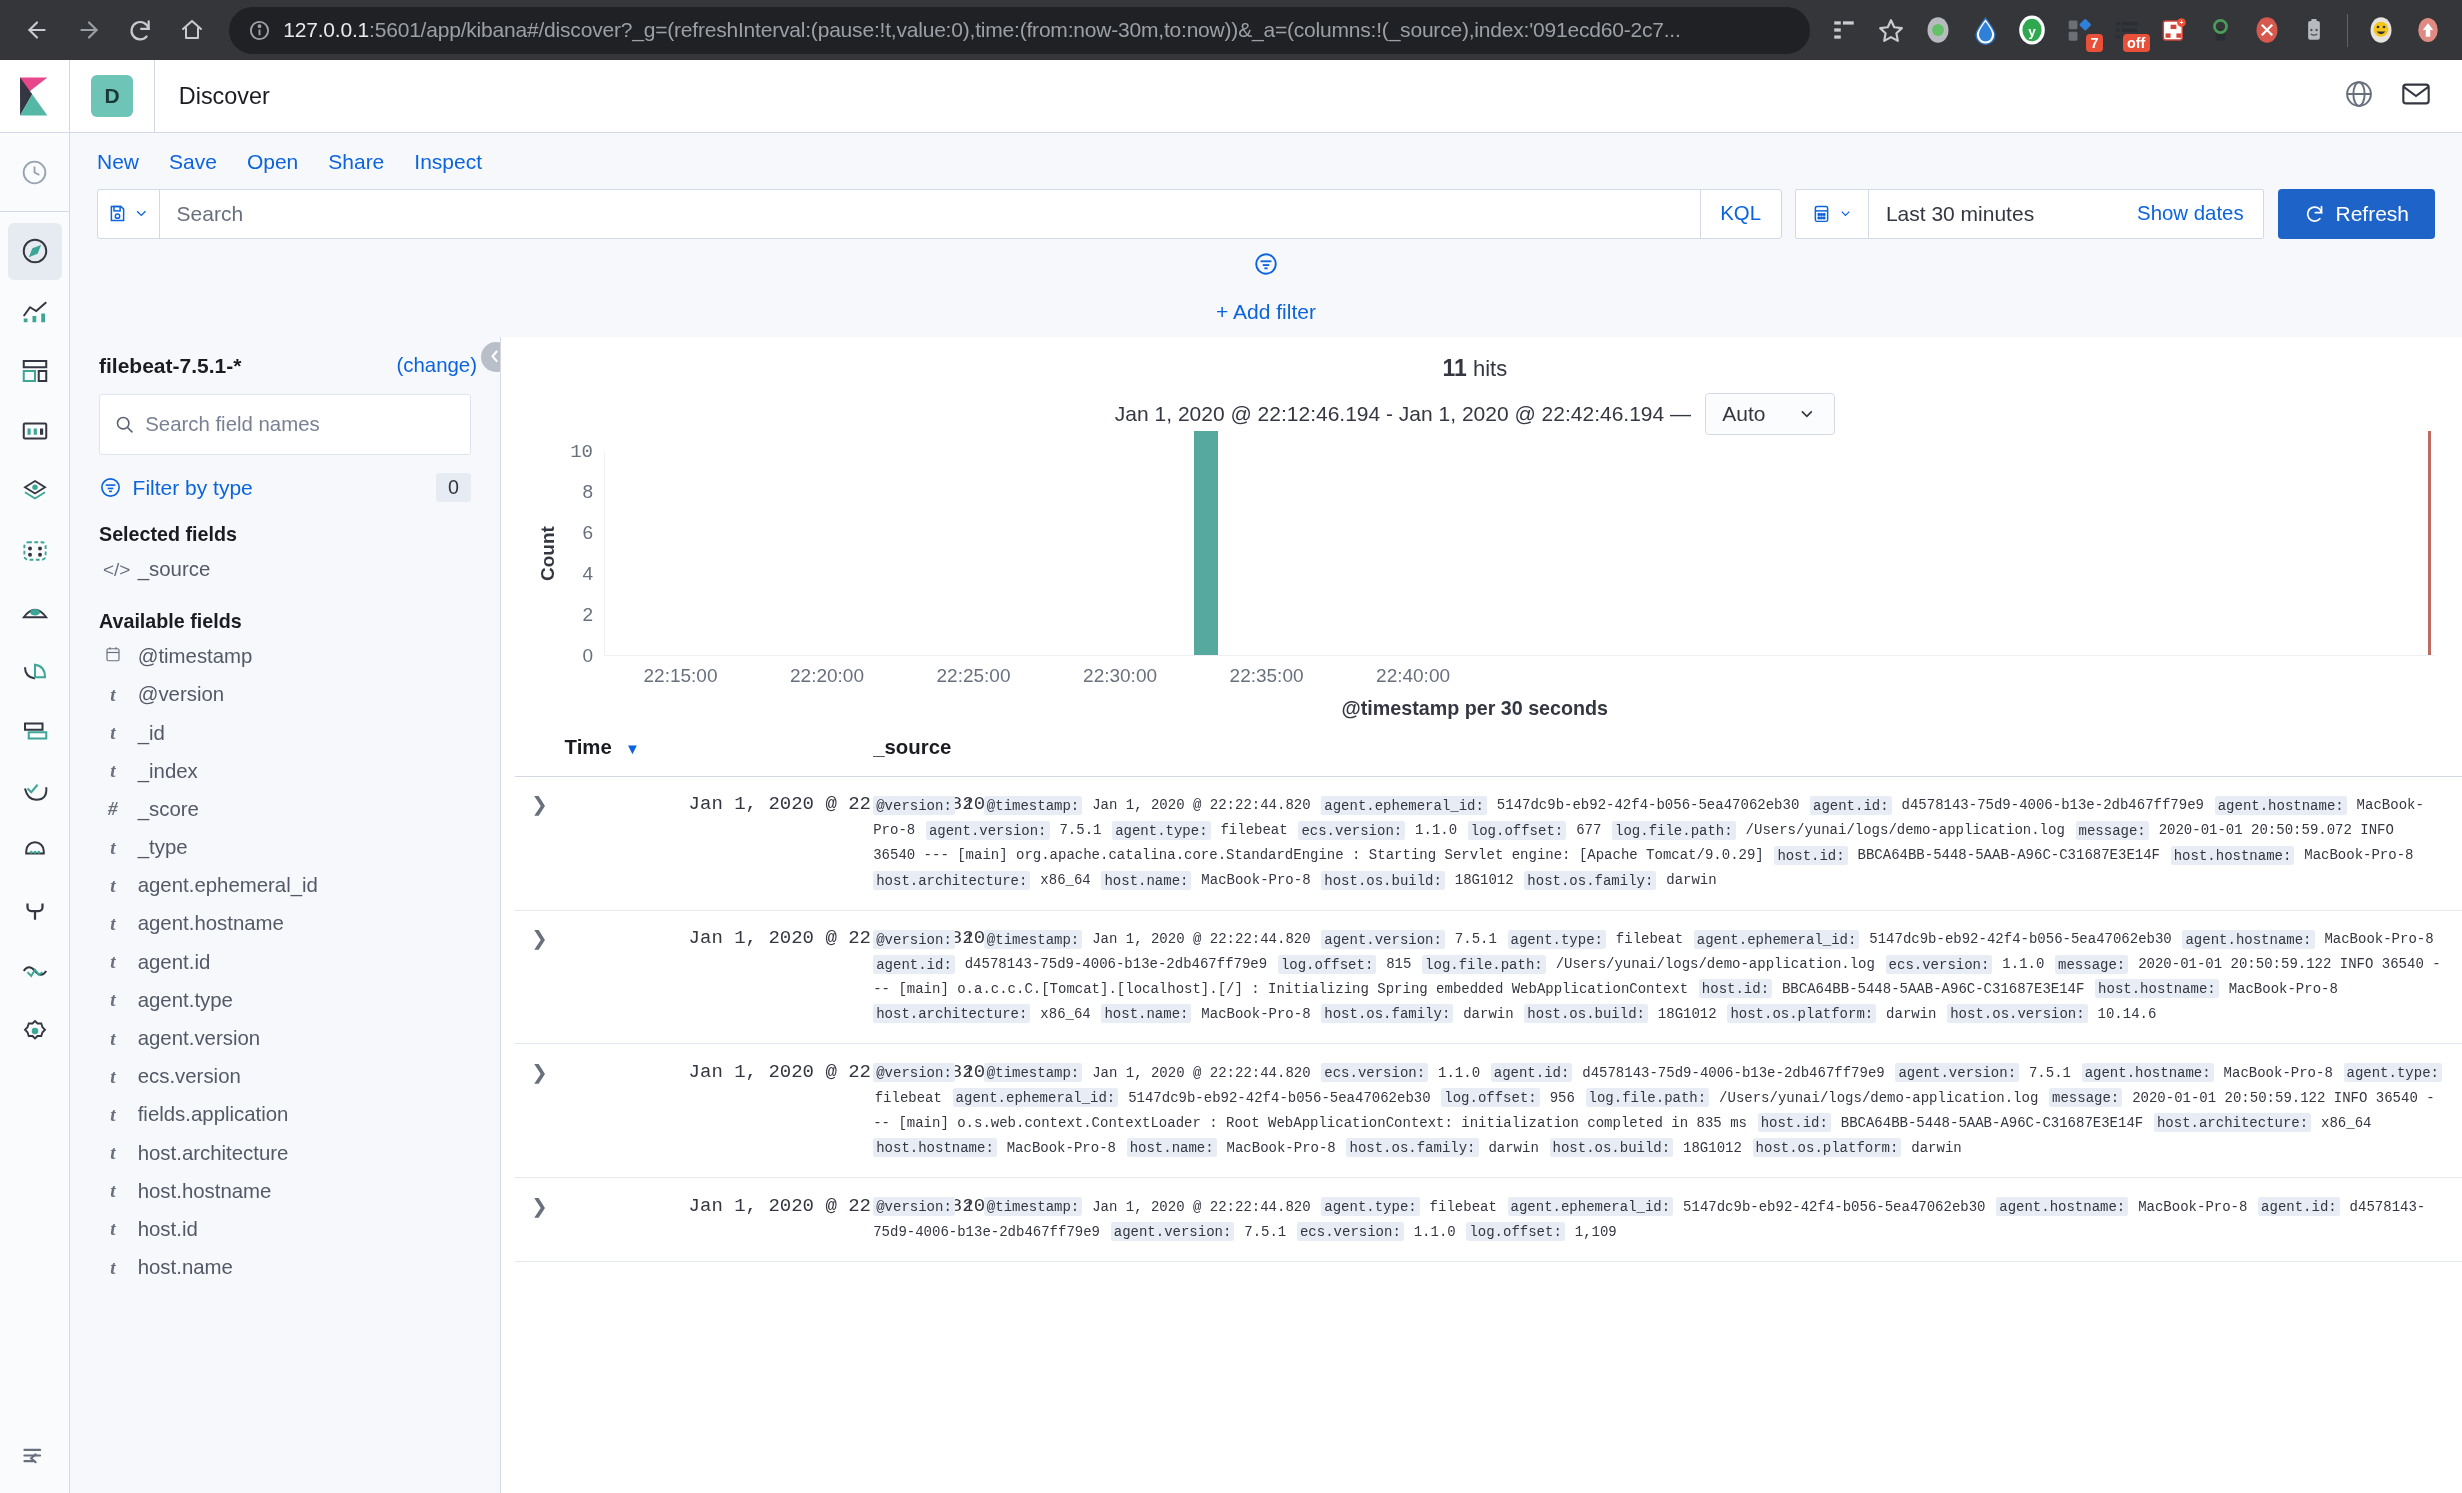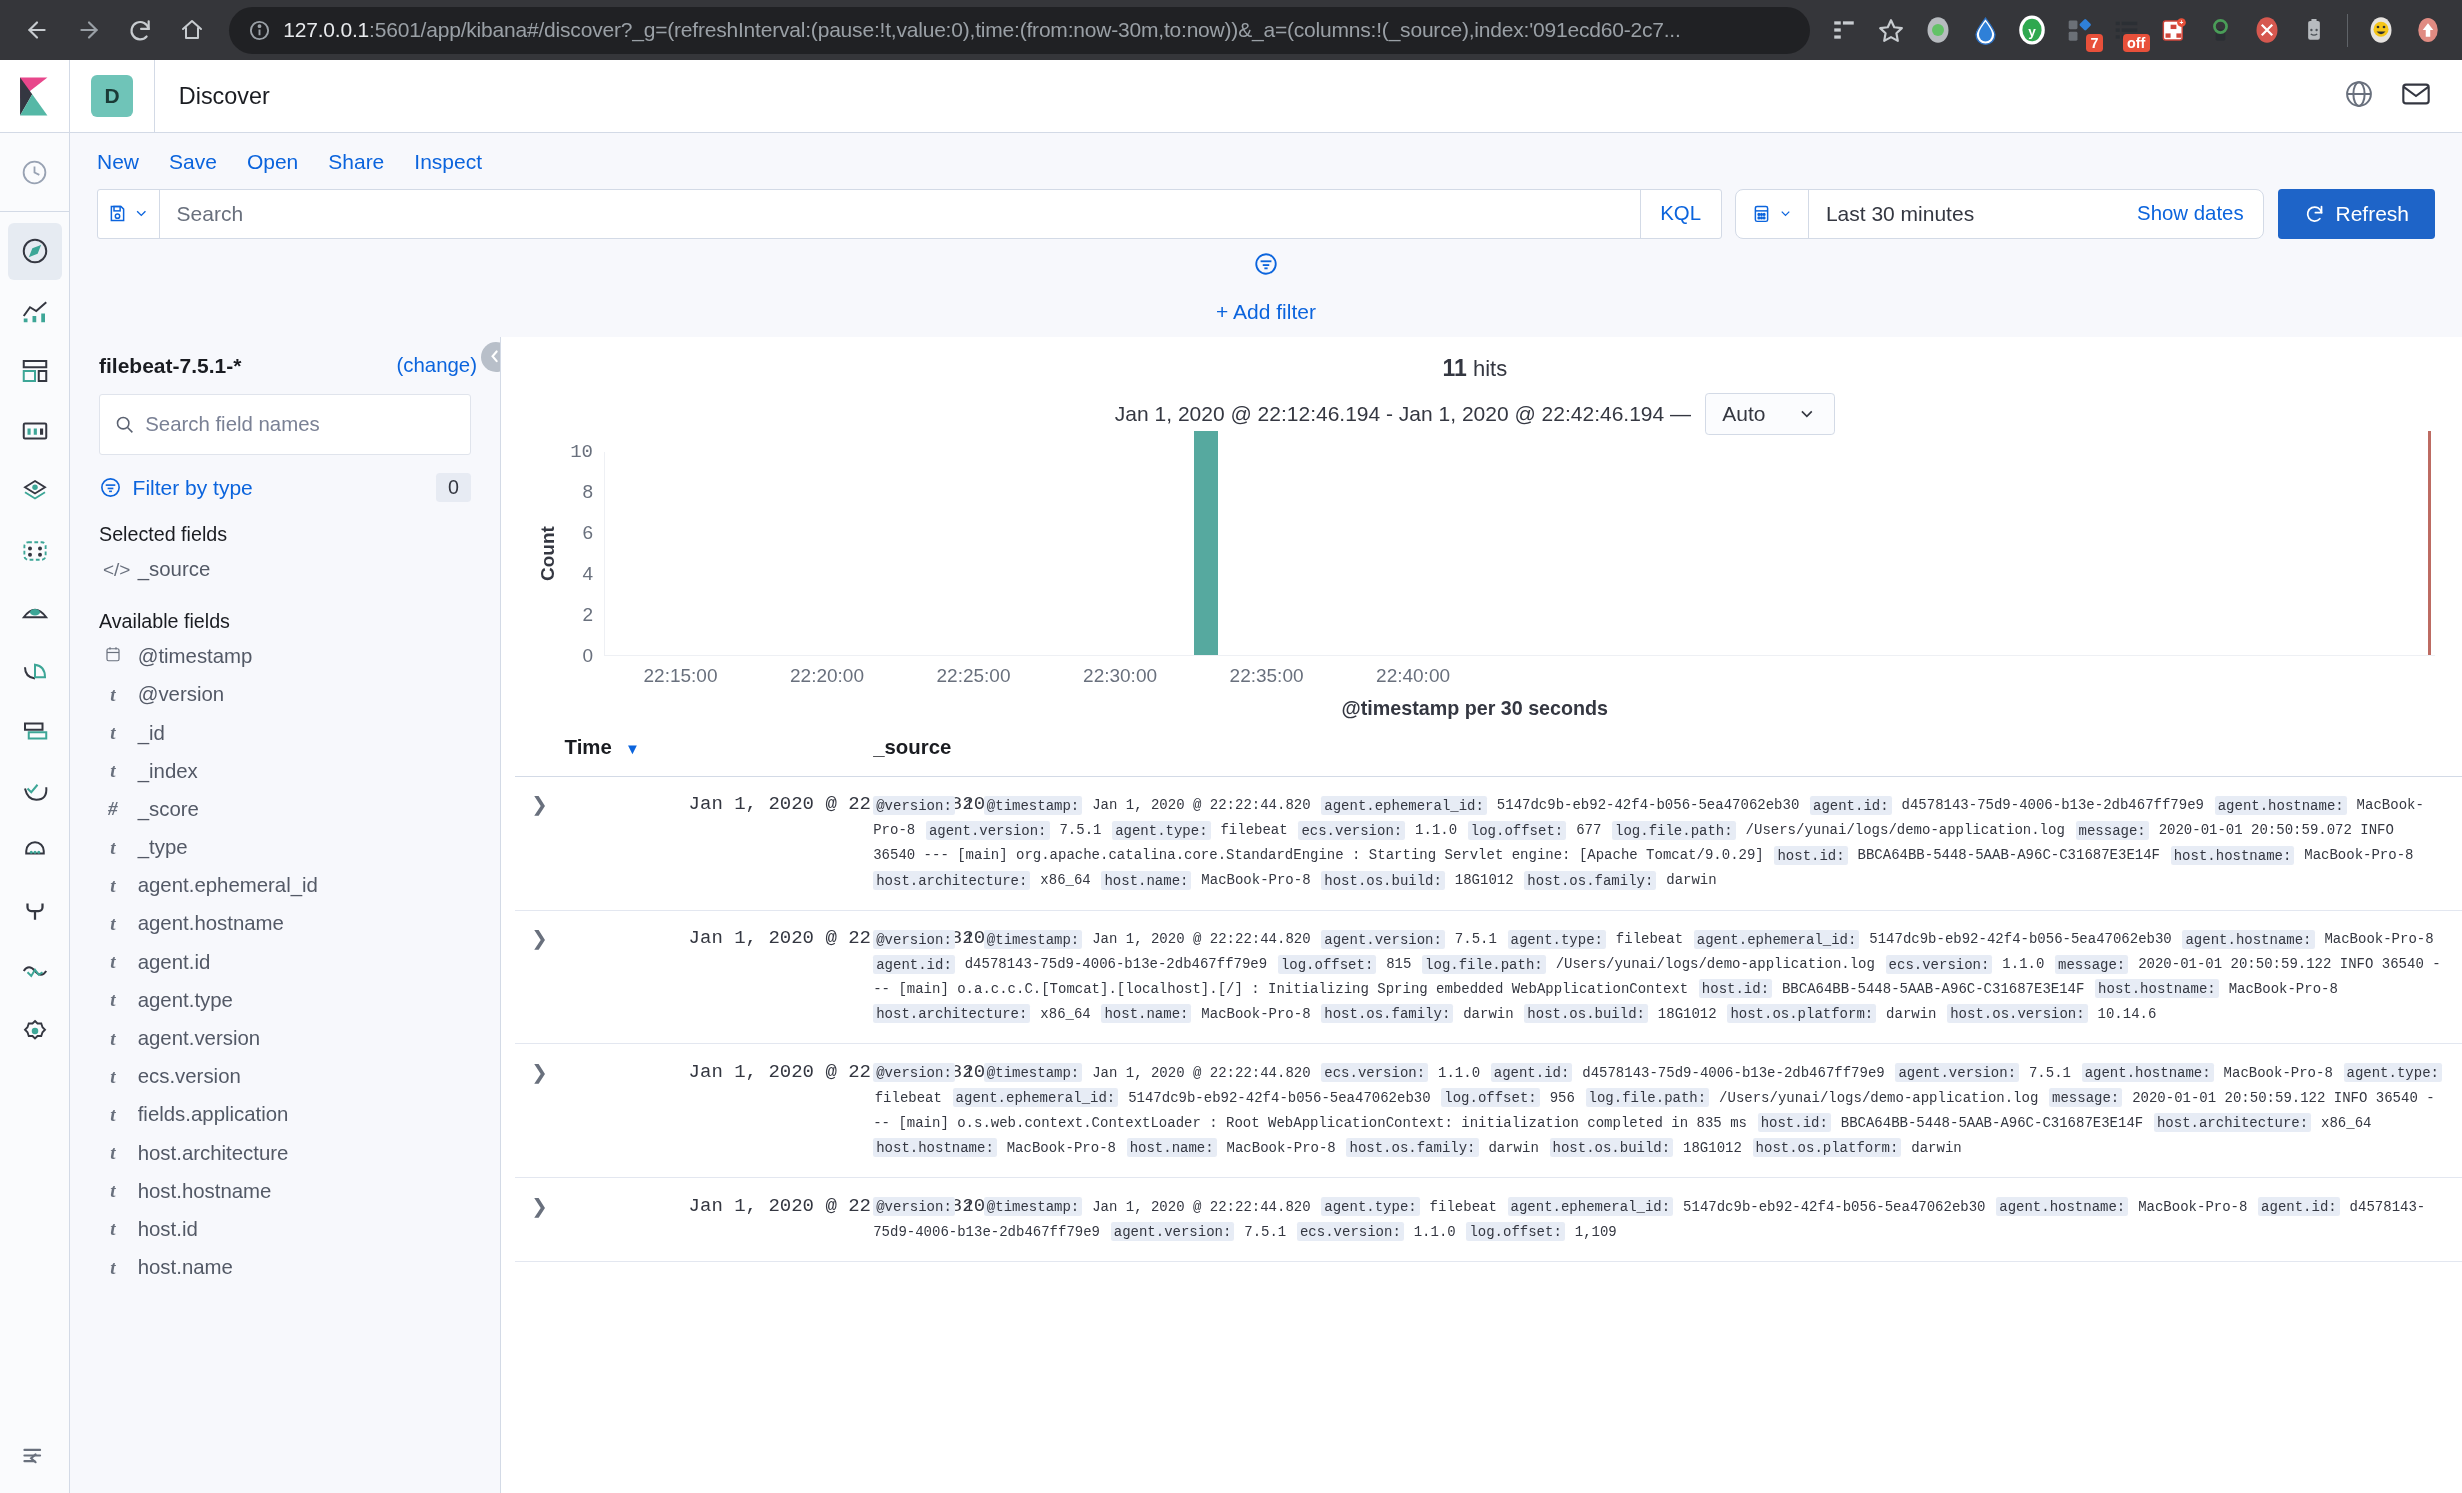--- a/index.html
+++ b/index.html
@@ -87,21 +87,21 @@
     flex: 1 1 auto; height: 50px; background: #fff; border: 0.8px solid #d3dae6; border-radius: 3px;
     display: flex; align-items: center; min-width: 0;
   }
   .saved-q {
     width: 62px; height: 48px; border-right: 0.8px solid #d3dae6; display: flex;
     align-items: center; justify-content: center; gap: 4.5px; color: #0b64dd; flex: 0 0 auto;
   }
   .q-input { flex: 1 1 auto; padding: 0 16.6px; color: #69707d; font-size: 21px; min-width: 0; }
   .kql-btn { color: #0b64dd; font-size: 20.4px; padding: 0 19.7px; border-left: 0.8px solid #d3dae6; height: 48px; display:flex; align-items:center; }
   .time-box {
-    width: 529px; height: 50px; background: #fff; border: 0.8px solid #d3dae6; border-radius: 8px;
+    width: 469px; height: 50px; background: #fff; border: 0.8px solid #d3dae6; border-radius: 2px;
     display: flex; align-items: center; flex: 0 0 auto;
   }
   .cal-btn { width: 73px; height: 48px; border-right: 0.8px solid #d3dae6; display:flex; align-items:center; justify-content:center; gap:6px; color:#0b64dd; }
   .time-val { flex: 1 1 auto; padding: 0 16.6px; font-size: 21px; color: #343741; }
   .show-dates { color: #0b64dd; font-size: 20.4px; padding-right: 19.7px; }
   .refresh-btn {
     background: #1e64c8; color: #fff; border-radius: 3.8px; height: 50px; padding: 0 26px;
     display: flex; align-items: center; gap: 10.6px; font-size: 21px; flex: 0 0 auto;
   }
   .filter-row { display: flex; align-items: center; gap: 18px; padding: 12px 27px 13.6px 27px; flex-direction: column; }
@@ -126,21 +126,21 @@
     margin: 16.6px 29px 0 29px; height: 61px; background: #fff; border: 0.8px solid #e0e4ec;
     border-radius: 3px; display: flex; align-items: center; gap: 10.6px; padding: 0 13.6px;
   }
   .sb-search-ph { color: #7a8195; font-size: 20.4px; }
   .sb-filter { display: flex; align-items: center; gap: 10.6px; margin: 18px 29px 0 29px; }
   .sb-filter-label { color: #0b64dd; font-size: 21px; }
   .sb-filter-count {
     margin-left: auto; background: #e7ebf3; border-radius: 3.8px; padding: 3px 12px;
     font-size: 19.7px; color: #343741;
   }
-  .sb-section { font-weight: normal; font-size: 19.7px; color: #1a1c21; margin: 21px 29px 4.5px 29px; }
+  .sb-section { font-weight: bold; font-size: 19.7px; color: #1a1c21; margin: 21px 29px 4.5px 29px; }
   .field-row { display: flex; align-items: center; gap: 15px; padding: 7.6px 29px 7.6px 33px; }
   .ftype { width: 19.7px; text-align: center; color: #69707d; font-size: 19px; flex: 0 0 19.7px; }
   .ftype.italic { font-style: italic; font-weight: bold; font-family: "Liberation Serif", serif; }
   .fname { font-size: 20.4px; color: #535966; }
 
   .docs-area { flex: 1 1 auto; min-width: 0; display: flex; flex-direction: column; overflow: hidden; }
 
   
   .chart-card { padding: 7.6px 27px 0 13.6px; }
   .hits-line { text-align: center; font-size: 22px; padding-top: 10.6px; }

